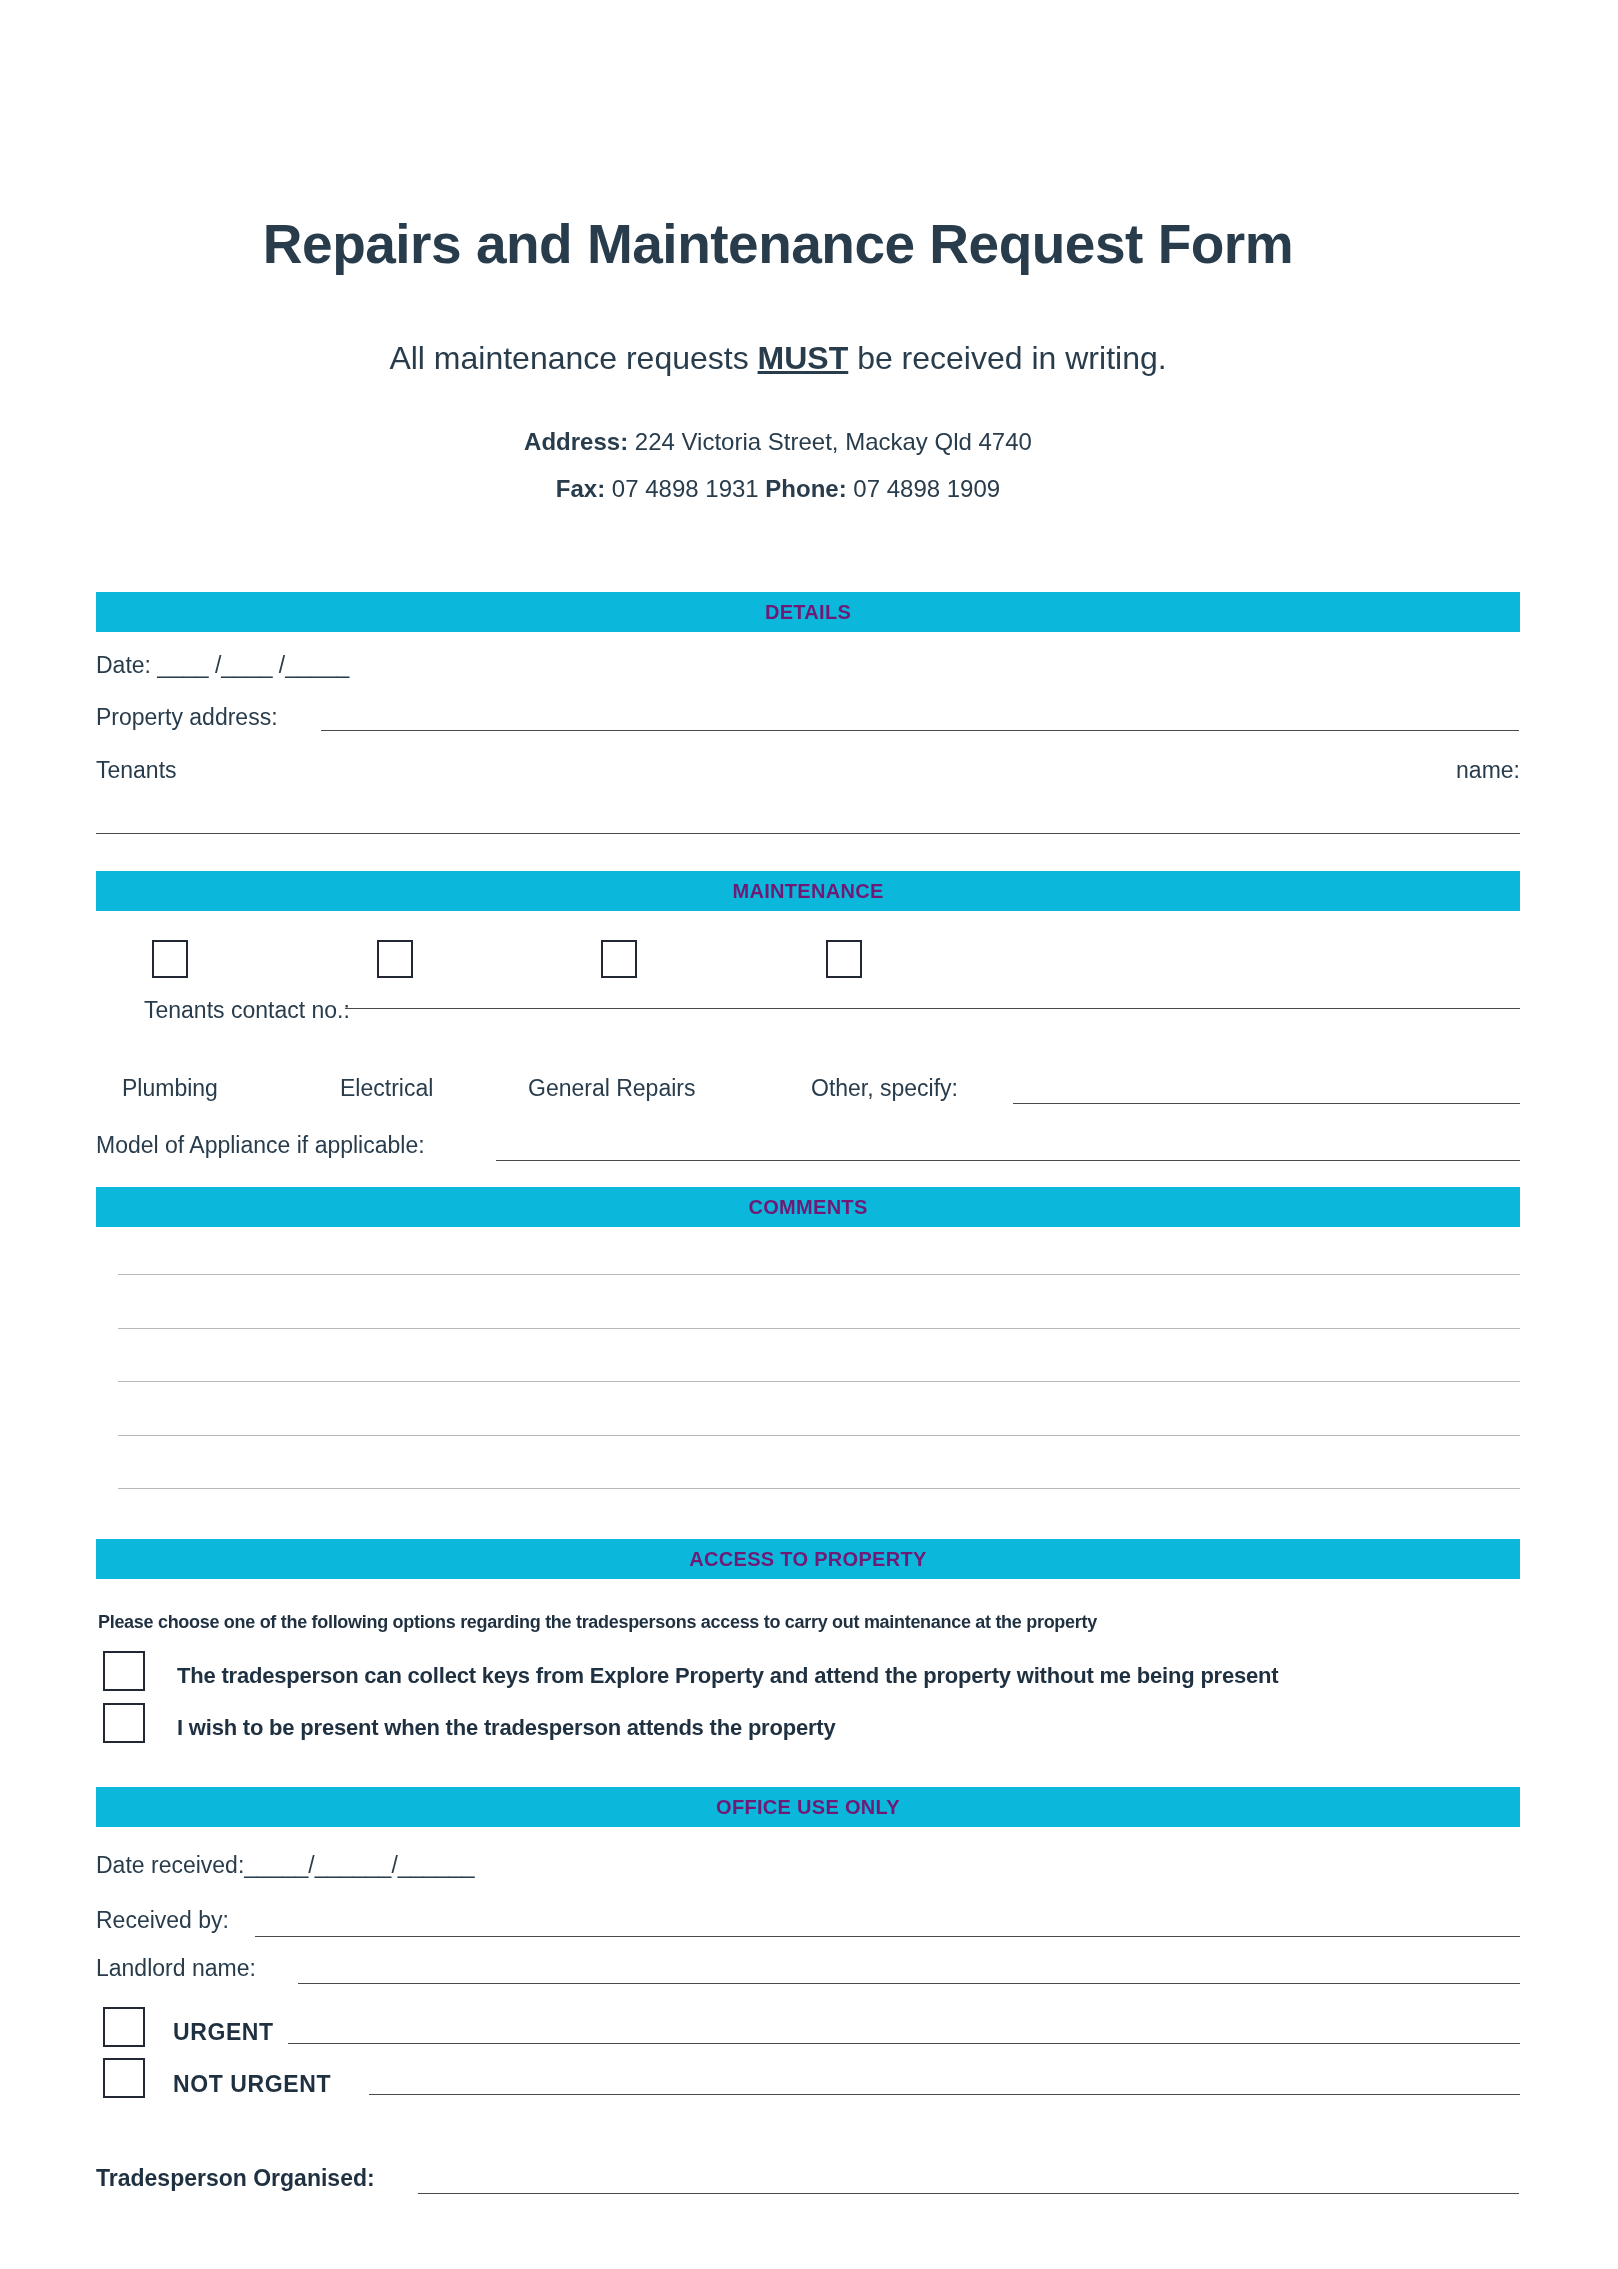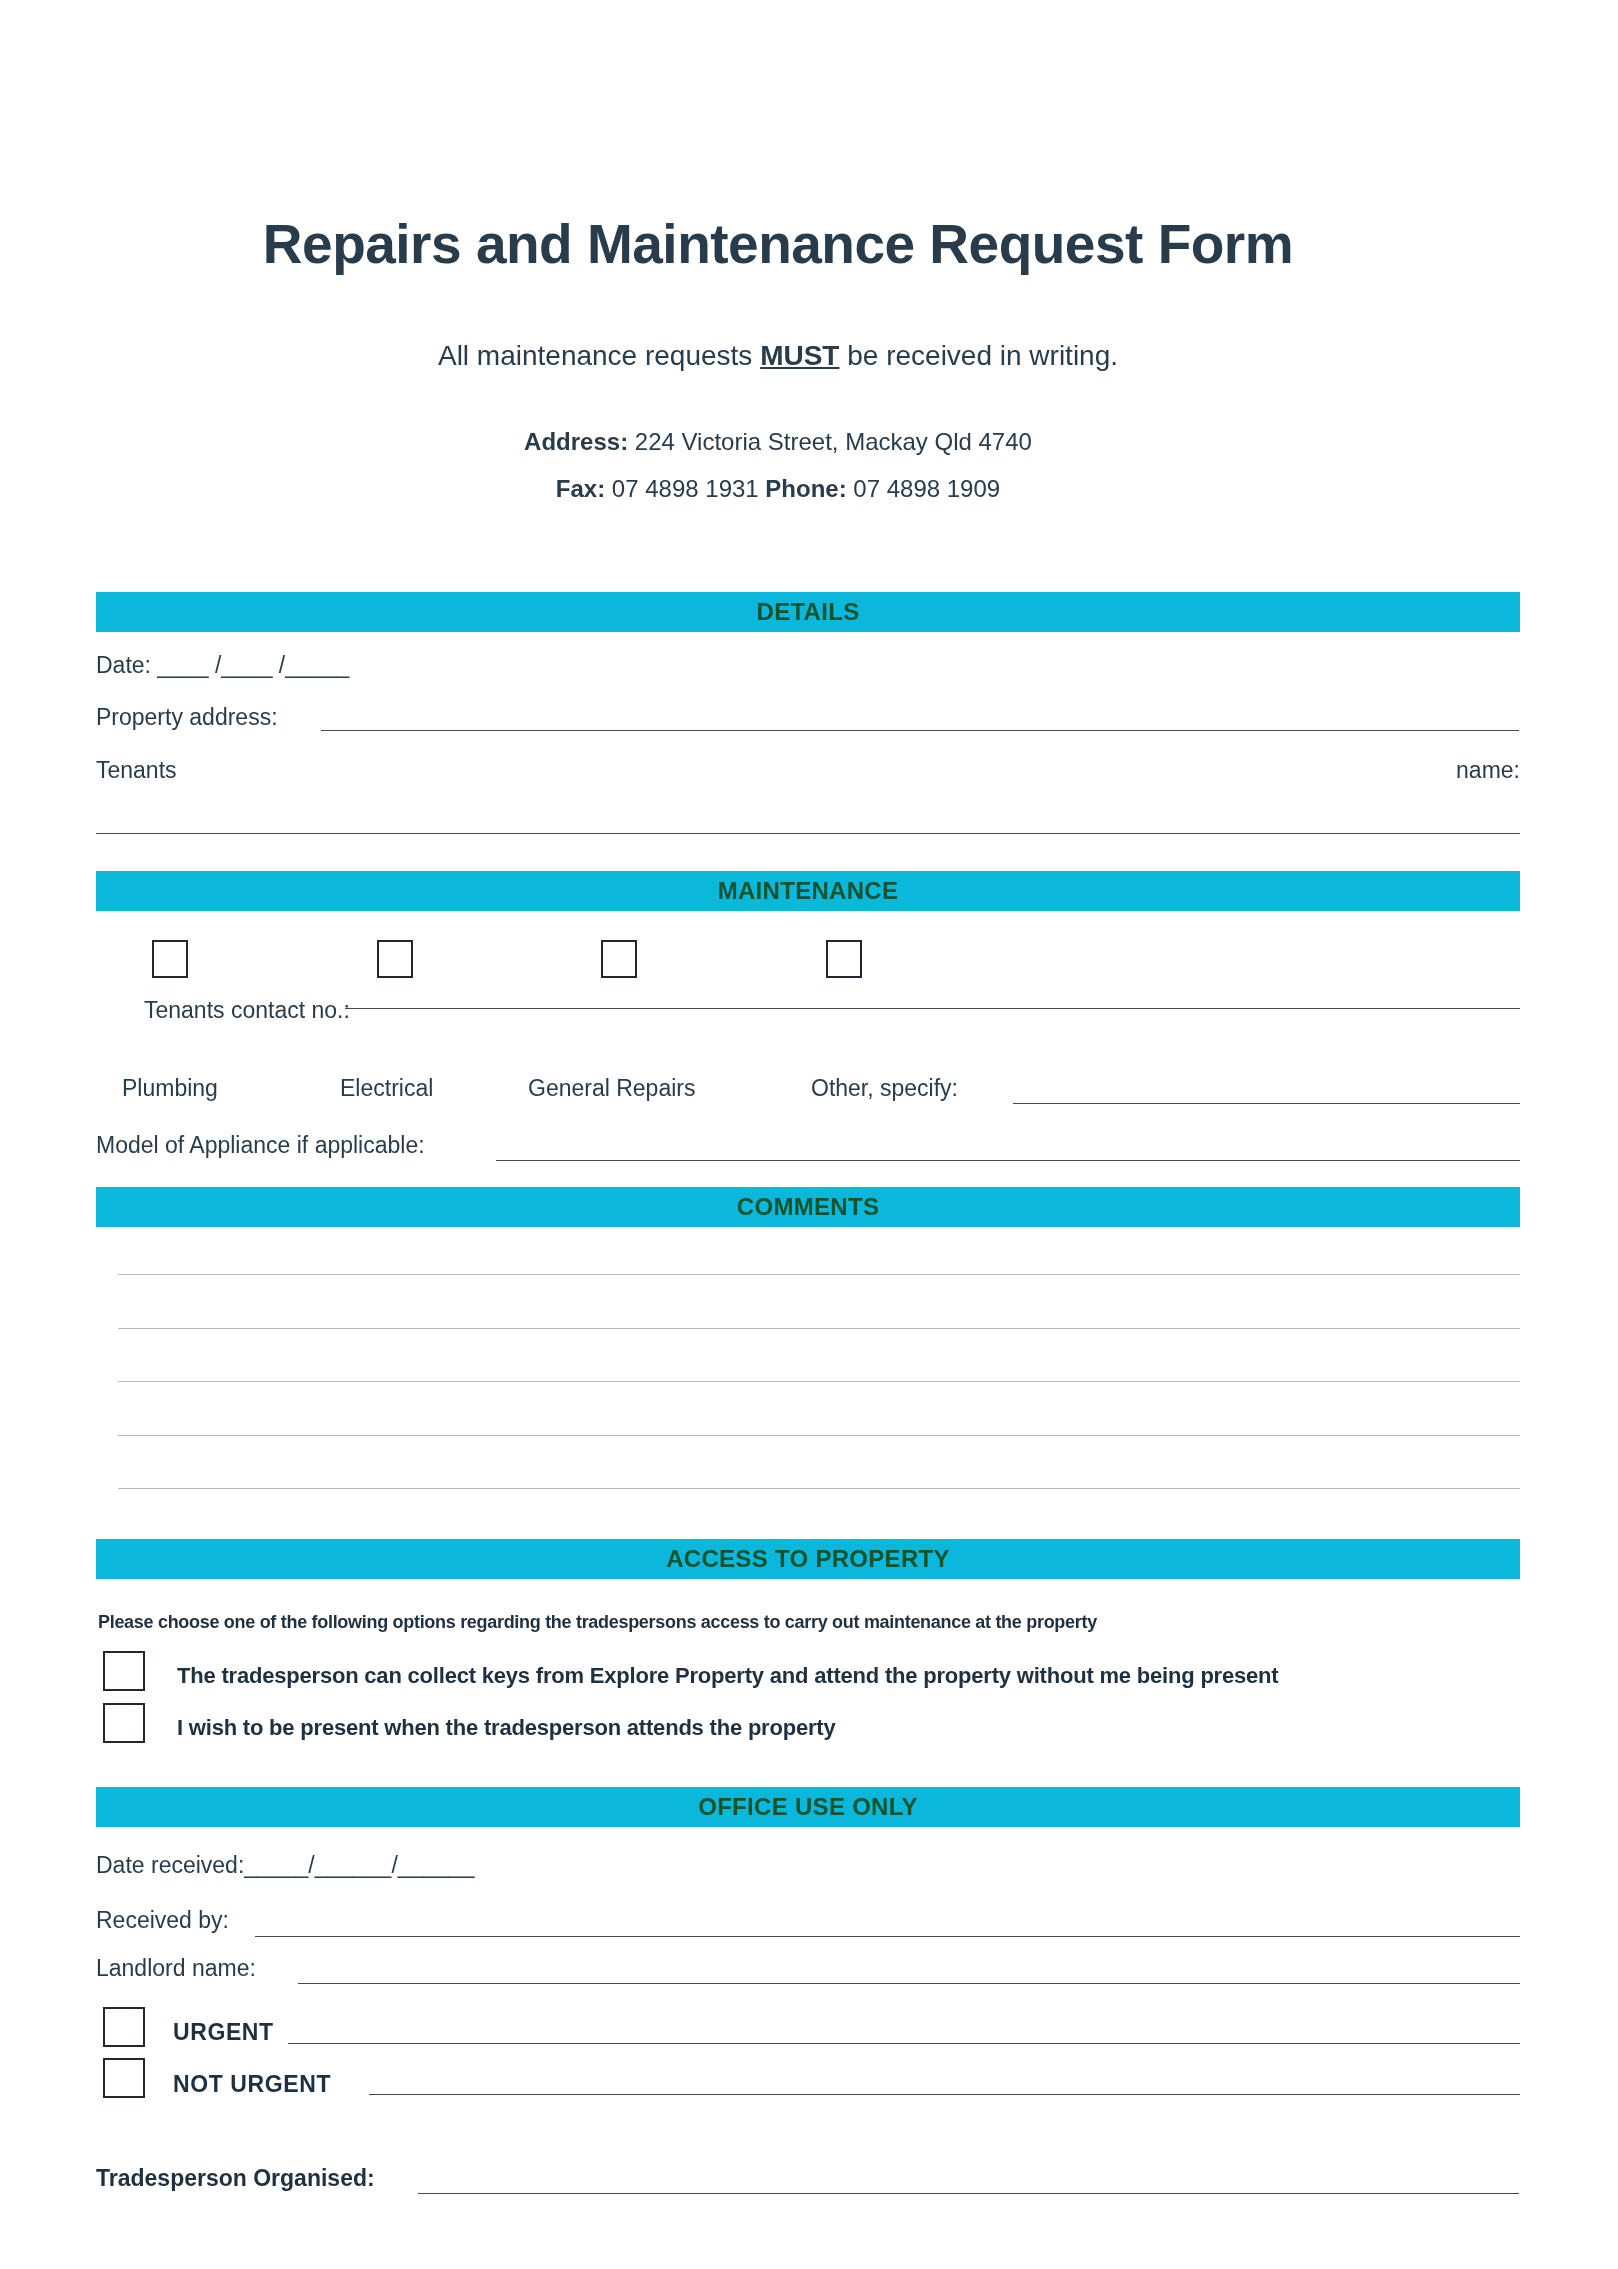--- a/index.html
+++ b/index.html
@@ -31,21 +31,21 @@
     letter-spacing: -0.5px;
     color: #283c4c;
     line-height: 1.0;
   }
   .subtitle {
     position: absolute;
     left: 0;
     right: 0;
     top: 340px;
     text-align: center;
-    font-size: 28px;
+    font-size: 32px;
     color: #283c4c;
   }
   .subtitle .must {
     font-weight: bold;
     text-decoration: underline;
   }
   .contact-block {
     position: absolute;
     left: 0;
     right: 0;
@@ -57,22 +57,22 @@
   }
   .contact-block b { font-weight: bold; }
 
   
   .section-bar {
     position: absolute;
     left: 96px;
     width: 1424px;
     height: 40px;
     background: #0bb8dc;
-    color: #14532d;
-    font-size: 24px;
+    color: #701a75;
+    font-size: 20px;
     font-weight: bold;
     text-align: center;
     line-height: 40px;
     letter-spacing: 0.3px;
   }
 
   
   .frow {
     position: absolute;
     font-size: 23px;

